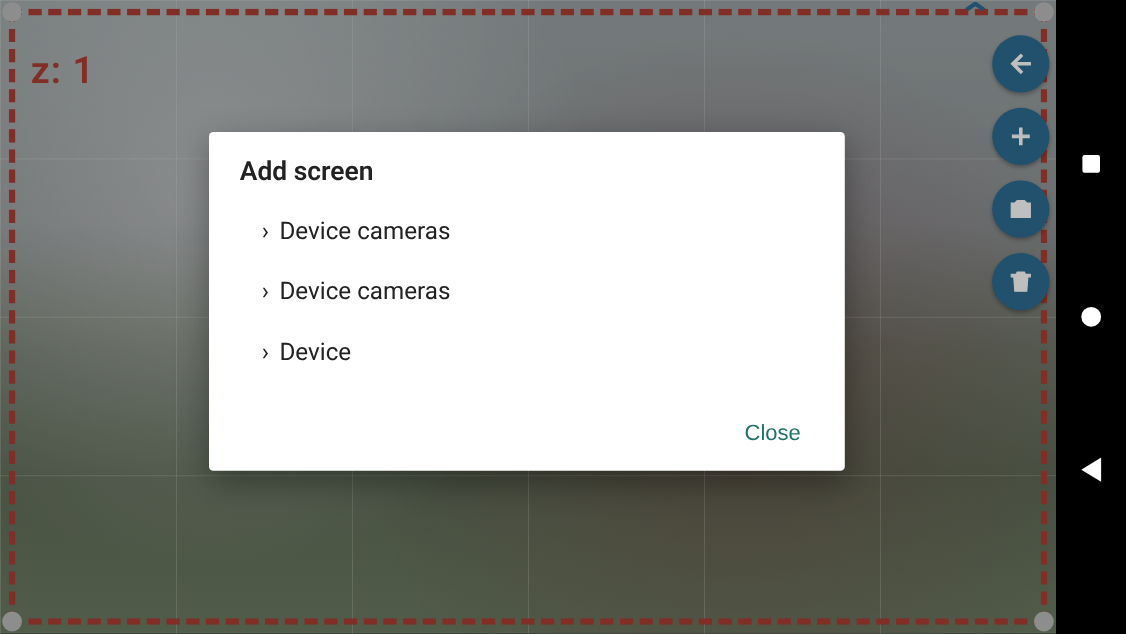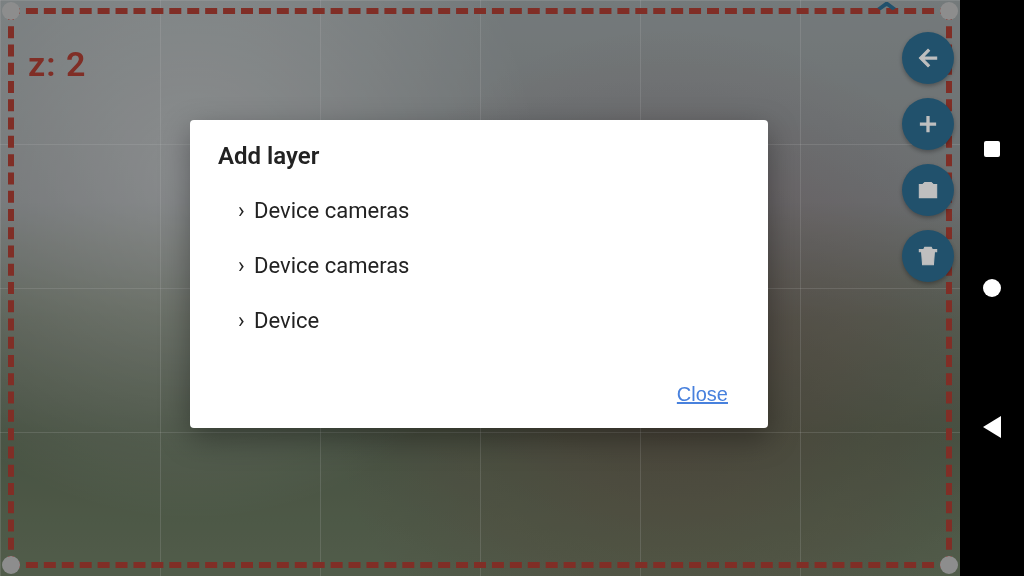--- a/index.html
+++ b/index.html
@@ -151,28 +151,27 @@
   .dialog-list .item::before {
     content: "› ";
     letter-spacing: 2px;
   }
   .dialog-actions {
     display: flex;
     justify-content: flex-end;
     margin-top: 42px;
   }
   .dialog-close {
-    color: #3b82f6;
+    color: #0f766e;
     font-size: 20px;
     font-weight: 500;
     padding: 8px 12px;
     cursor: pointer;
     border: none;
     background: none;
-    text-decoration: underline;
   }
 
   
   .navbar {
     position: absolute;
     right: 0;
     top: 0;
     width: 64px;
     height: 576px;
     background: #000;
@@ -209,21 +208,21 @@
   <div class="screen">
 
     <div class="selection-frame">
       <div class="handle tl"></div>
       <div class="handle tr"></div>
       <div class="handle bl"></div>
       <div class="handle br"></div>
       <div class="rot-handle">⌃</div>
     </div>
 
-    <div class="z-label">z: 2</div>
+    <div class="z-label">z: 1</div>
 
     <div class="fab-col">
       <div class="fab">
         <svg viewBox="0 0 24 24">
             <path d="M20 11H7.8l5.6-5.6L12 4l-8 8 8 8 1.4-1.4L7.8 13H20z"></path>
           </svg>
       </div>
       <div class="fab">
         <svg viewBox="0 0 24 24">
             <path d="M19 13h-6v6h-2v-6H5v-2h6V5h2v6h6z"></path>
@@ -237,21 +236,21 @@
       <div class="fab">
         <svg viewBox="0 0 24 24">
             <path d="M6 7h12l-1 13H7zM9 4h6l1 2h4v2H4V6h4z"></path>
           </svg>
       </div>
     </div>
 
     <div class="scrim"></div>
 
     <div class="dialog">
-      <div class="dialog-title">Add layer</div>
+      <div class="dialog-title">Add screen</div>
       <div class="dialog-list">
         <div class="item">Device cameras</div>
         <div class="item">Device cameras</div>
         <div class="item">Device</div>
       </div>
       <div class="dialog-actions">
         <button class="dialog-close">Close</button>
       </div>
     </div>
 

